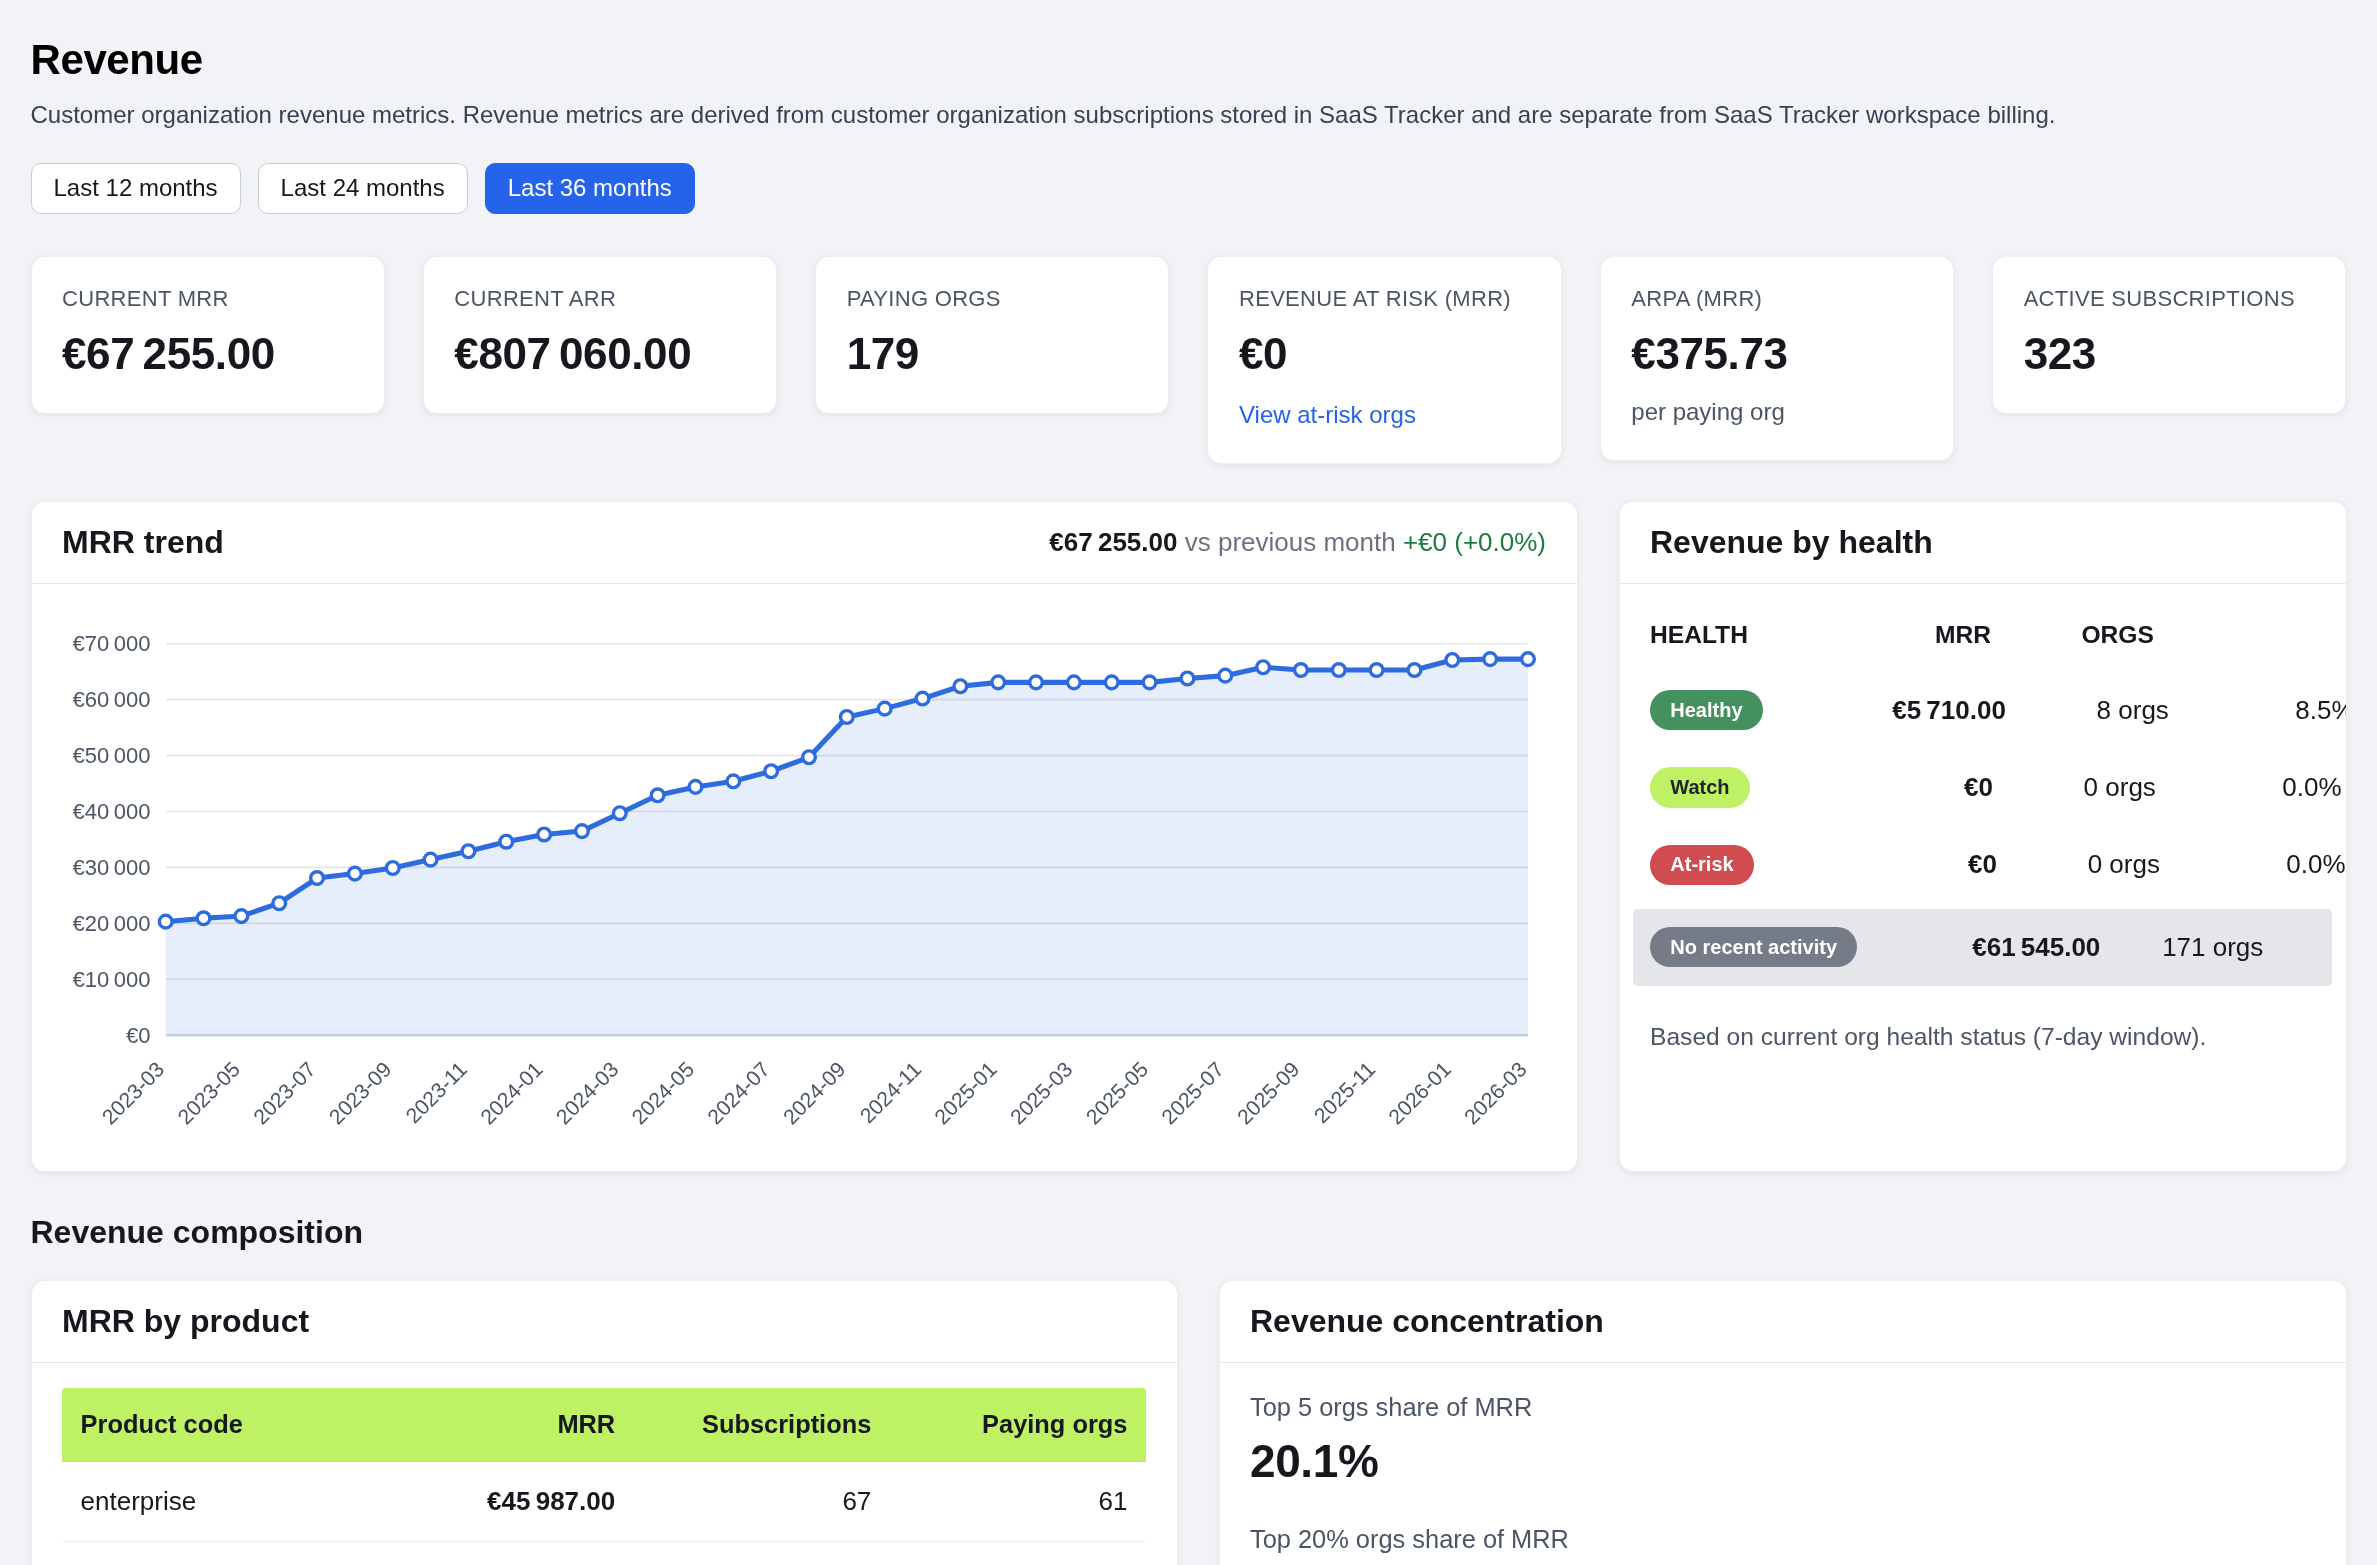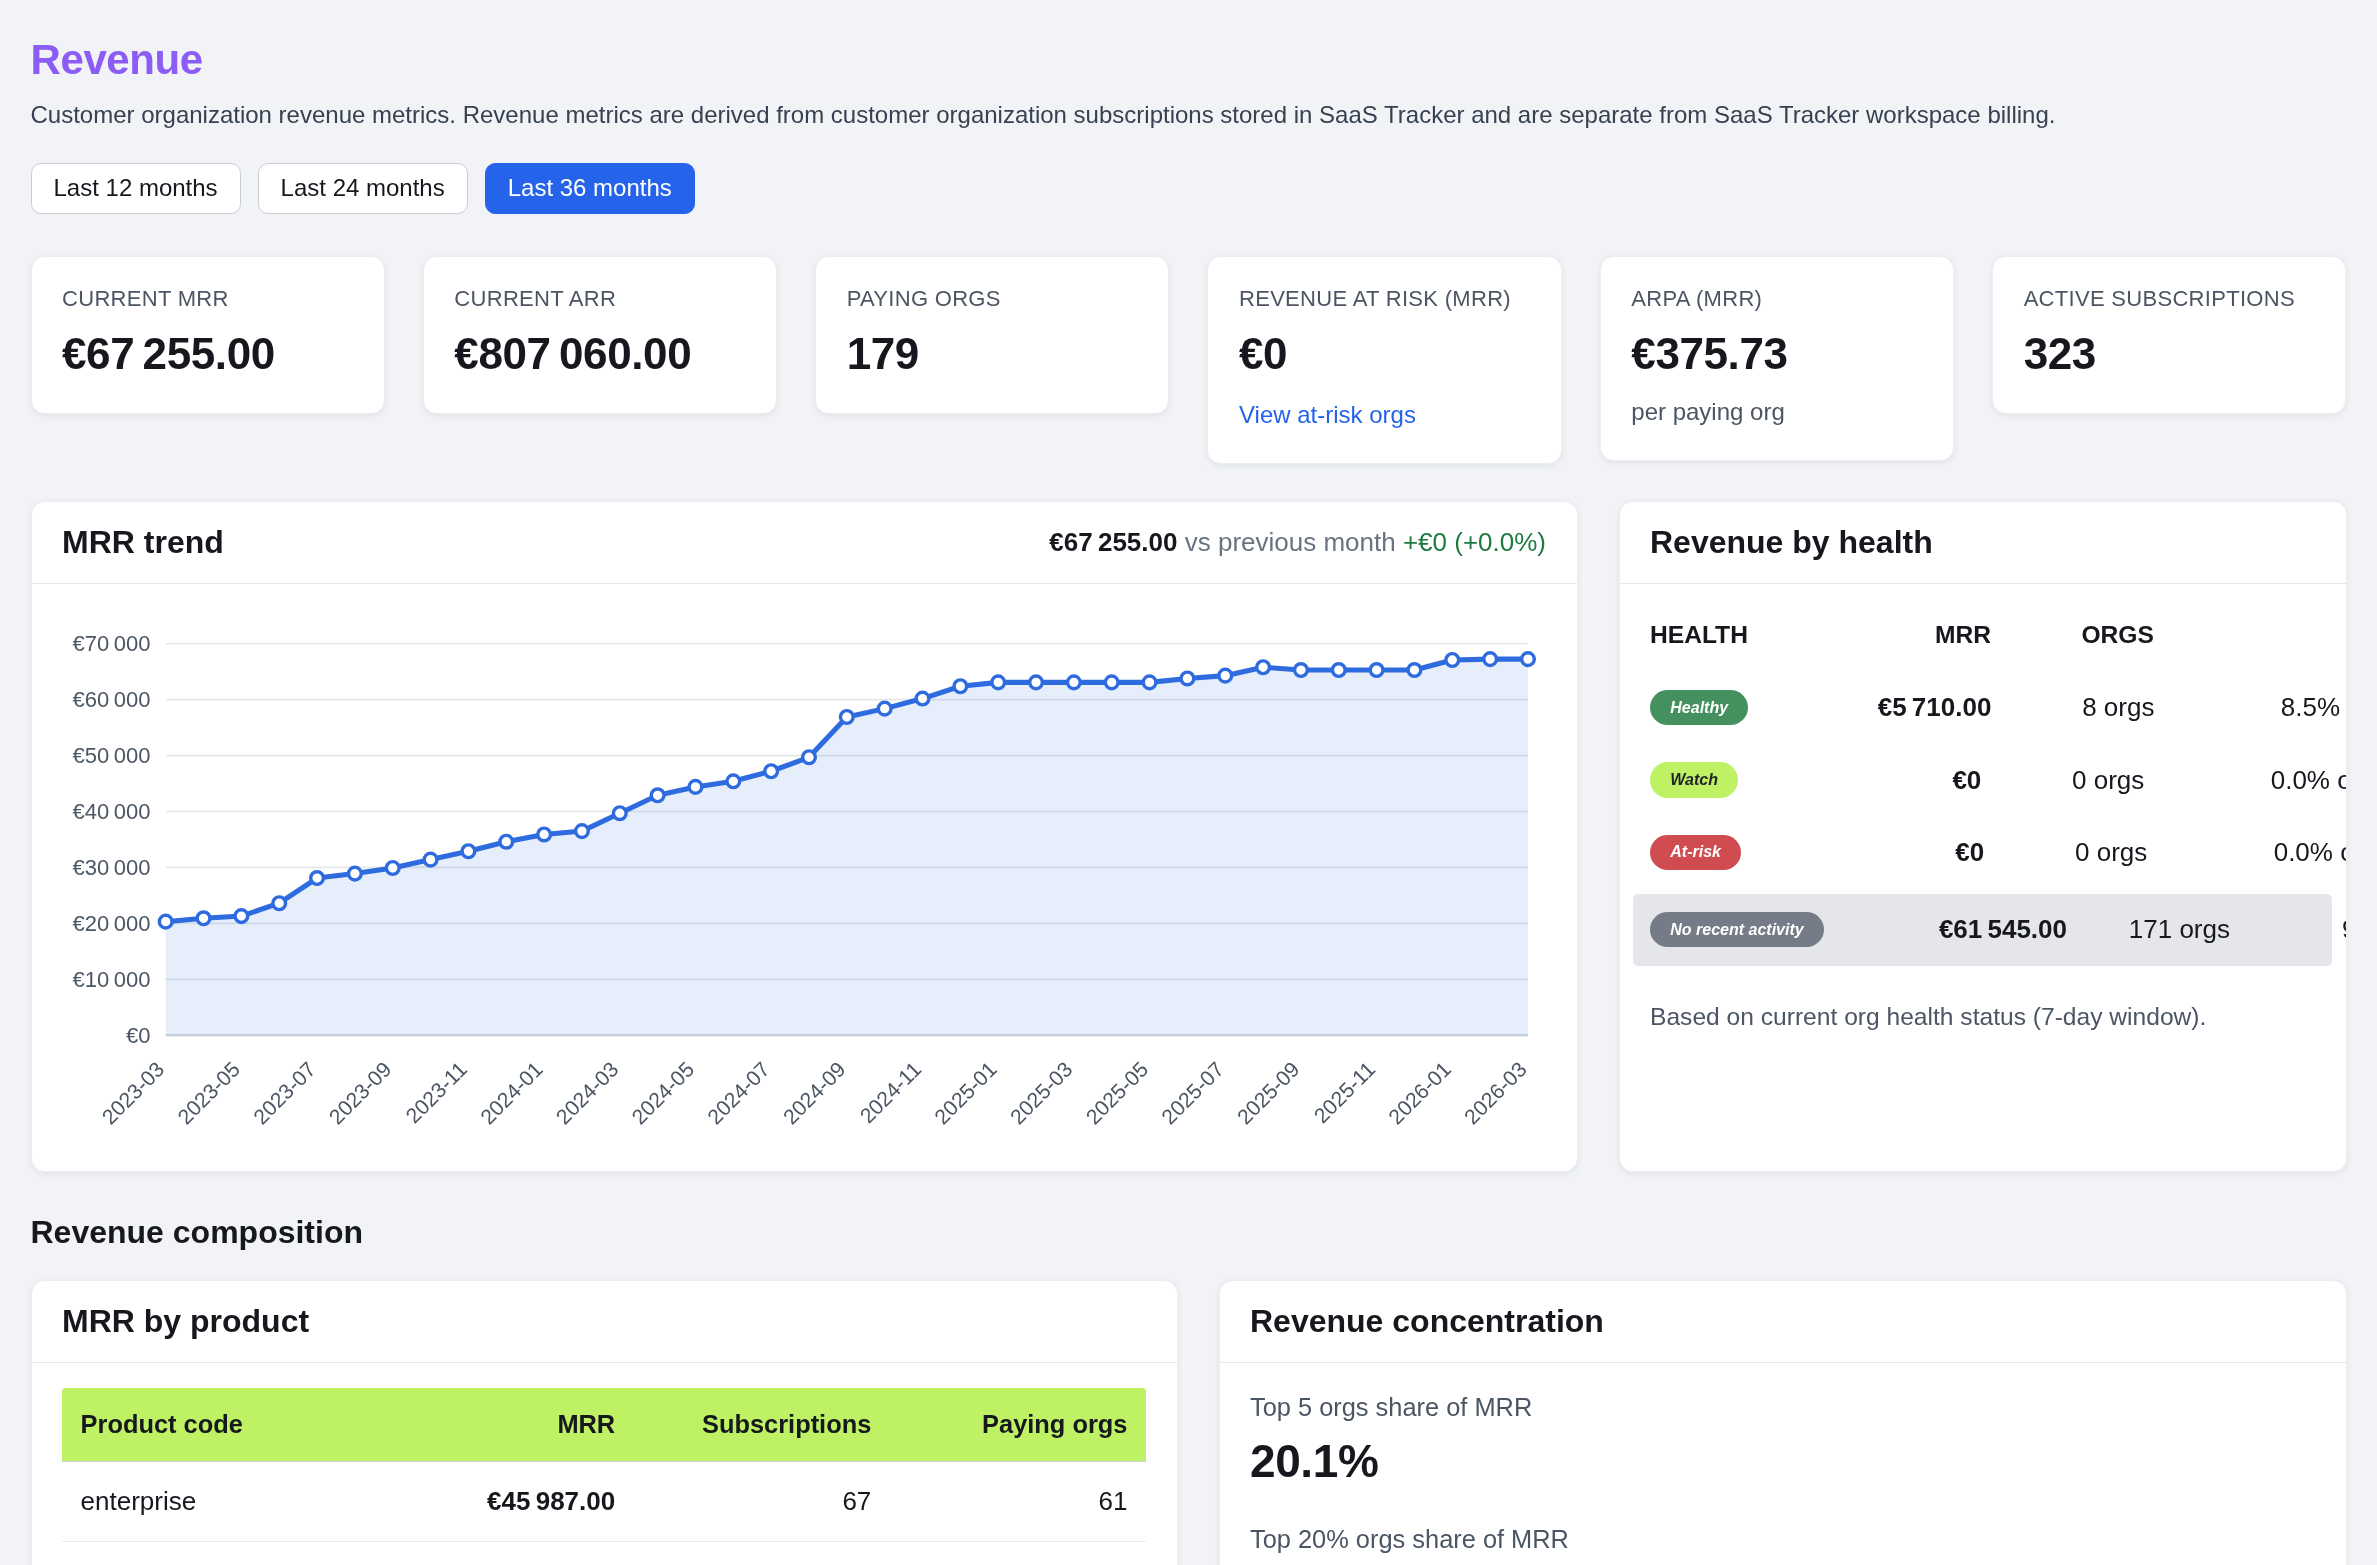--- a/index.html
+++ b/index.html
@@ -5,21 +5,21 @@
   * { box-sizing: border-box; }
   html,body { margin:0; padding:0; }
   body {
     width:2377px; height:1566px; overflow:hidden;
     background:#f1f3f6;
     font-family:"Liberation Sans", sans-serif;
     color:#111827;
   }
   .page { padding:29px 30.5px 0; }
 
-  h1.page-title { font-size:42px; font-weight:700; margin:6.8px 0 17px; letter-spacing:-0.4px; color:#8b5cf6; }
+  h1.page-title { font-size:42px; font-weight:700; margin:6.8px 0 17px; letter-spacing:-0.4px; color:#000000; }
   p.page-desc { font-size:24px; color:#374151; margin:0 0 34px; }
 
   .ranges { display:flex; gap:17px; margin-bottom:42px; }
   .range-btn {
     font-family:inherit; font-size:24px; color:#16181d;
     background:#ffffff; border:1.7px solid #c7ccd3; border-radius:10.2px;
     padding:10.2px 22px; cursor:pointer; line-height:1.2;
   }
   .range-btn.active { background:#2563eb; border-color:#2563eb; color:#ffffff; }
 
@@ -52,22 +52,22 @@
 
   .health-panel { flex:1; }
   .health-body { padding:29px 30.5px 30.5px; }
   .h-grid { display:grid; grid-template-columns:1fr 216px 136px 254px; column-gap:27px; align-items:center; }
   .h-grid .c2,.h-grid .c3,.h-grid .c4 { text-align:right; }
   .h-head { padding:8.5px 0 22px; }
   .h-head .cell { font-size:24.6px; font-weight:700; color:#16181d; }
   .h-row { padding:18.6px 0; }
   .h-row.highlight { background:#e4e6ea; border-radius:5.1px; margin:5.1px -17px 0; padding:18.6px 17px; }
   .badge {
-    display:inline-block; font-size:16px; font-weight:700;
-    padding:7.6px 20.3px; border-radius:846px; line-height:1.25; white-space:nowrap;font-style:italic;
+    display:inline-block; font-size:20px; font-weight:700;
+    padding:7.6px 20.3px; border-radius:846px; line-height:1.25; white-space:nowrap;
   }
   .h-mrr { font-size:26px; font-weight:700; color:#16181d; white-space:nowrap; }
   .h-orgs, .h-share { font-size:26px; color:#16181d; white-space:nowrap; }
   .h-note { margin-top:37px; font-size:24.6px; color:#4b5563; }
 
   h2.comp-heading { font-size:32px; font-weight:700; margin:0 0 29px; color:#16181d; }
   .row3 { display:flex; gap:41px; align-items:flex-start; }
 
   .product-panel { width:1147px; flex:none; }
   .p-table { margin:25.4px 30.5px 0; }

